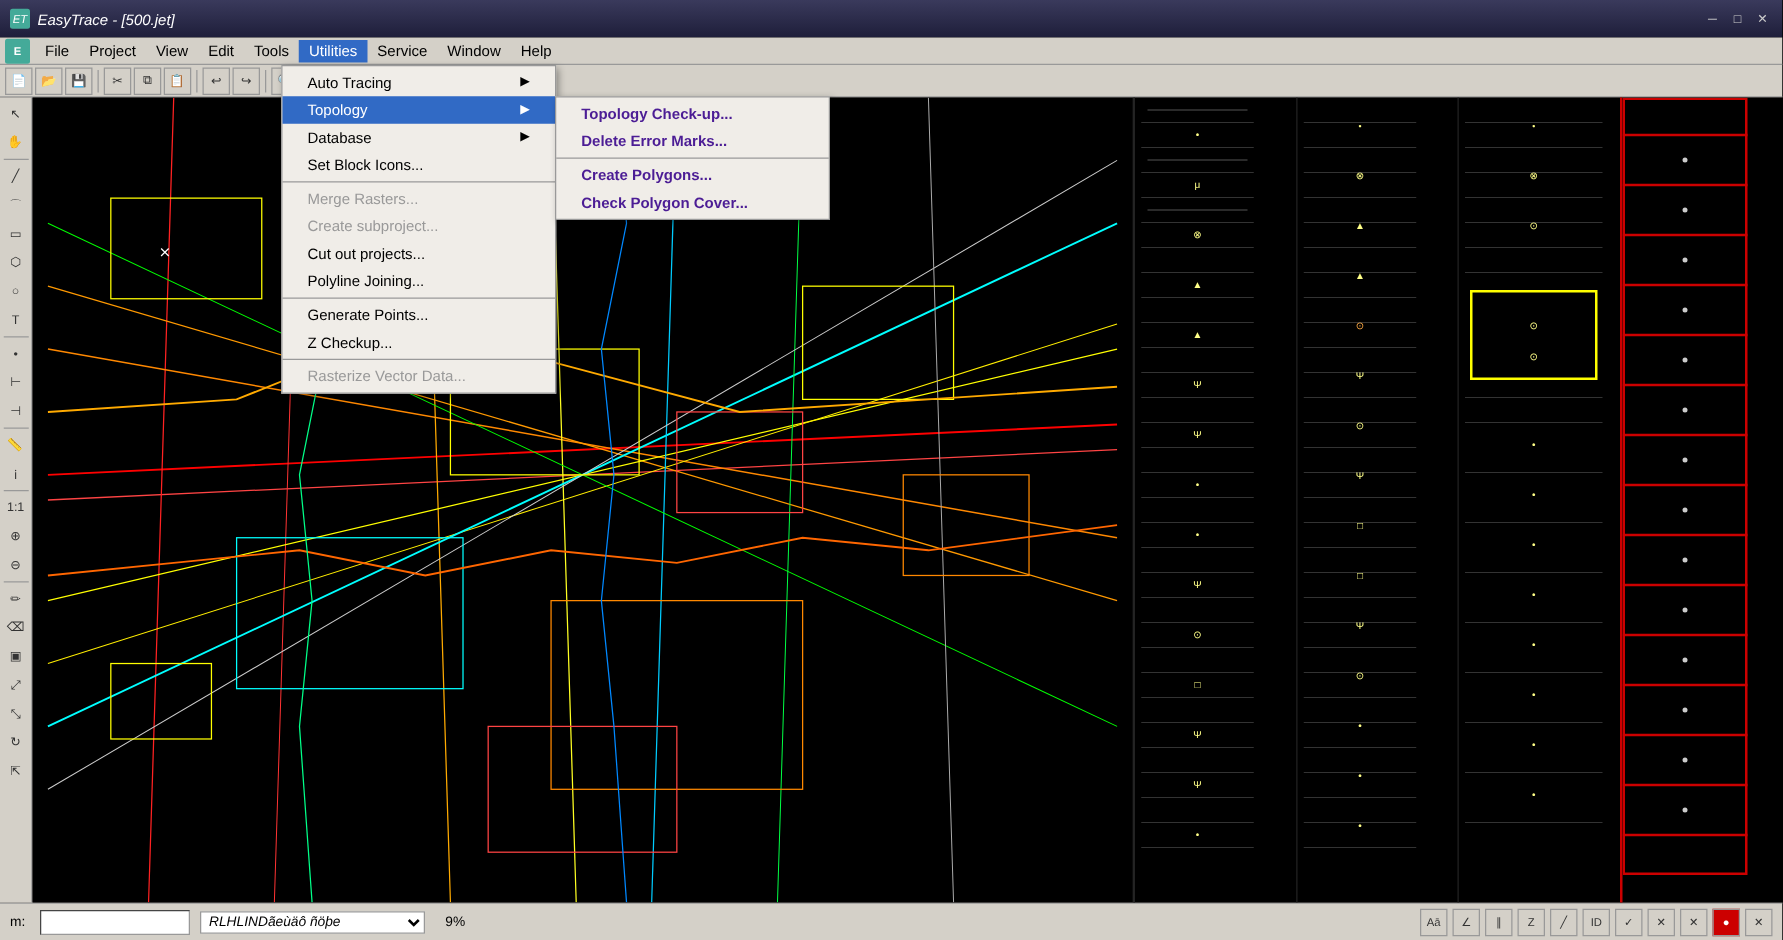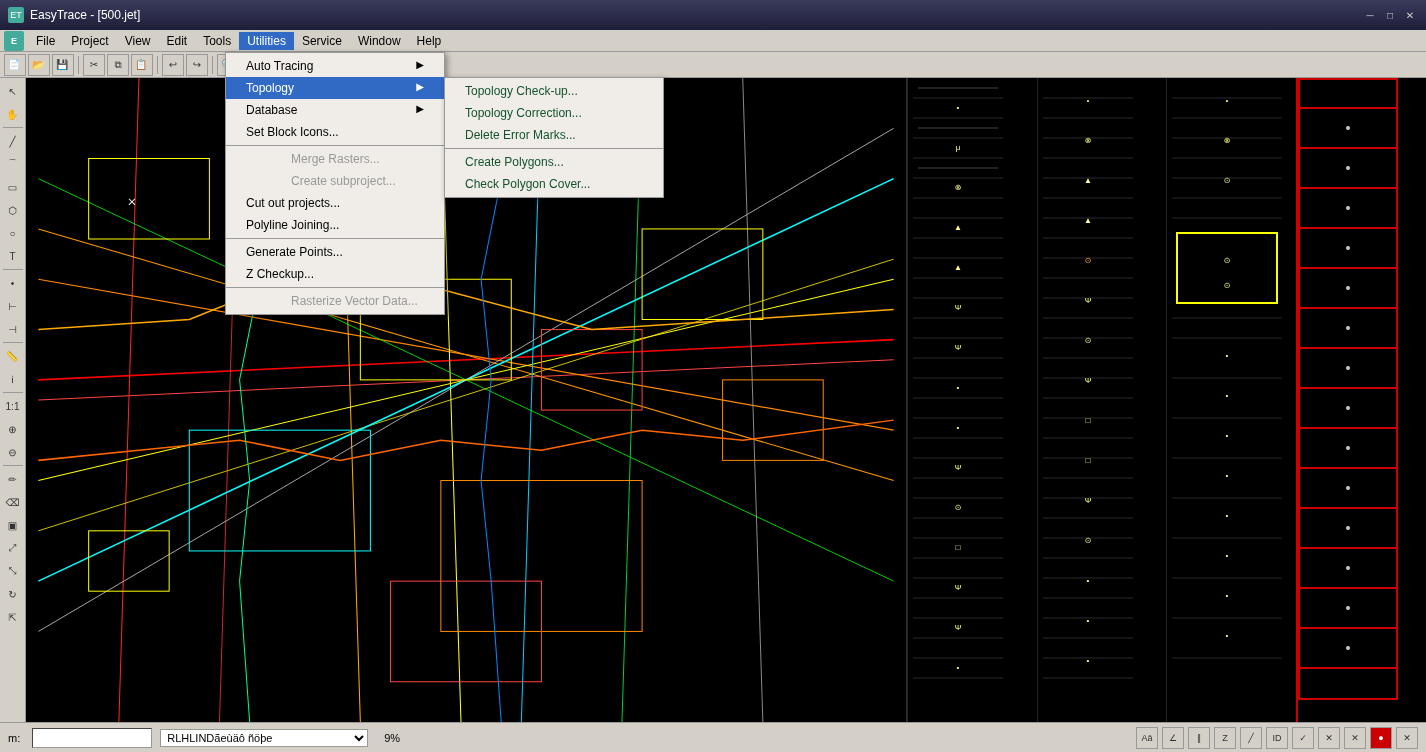--- a/index.html
+++ b/index.html
@@ -5,21 +5,21 @@
     * { margin: 0; padding: 0; box-sizing: border-box; }
     body { width: 1426px; height: 752px; background: #000; font-family: 'Segoe UI', Tahoma, sans-serif; font-size: 12px; overflow: hidden; position: relative; }
 
     
     .title-bar {
       width: 100%; height: 30px; background: #1a1a2e;
       display: flex; align-items: center; justify-content: space-between;
       padding: 0 8px; color: #fff; font-size: 12px;
       background: linear-gradient(to bottom, #3a3a5c, #1e1e3a);
     }
-    .title-bar-left { display: flex; align-items: center; gap: 6px; }
+    .title-bar-left { display: flex; align-items: flex-end; gap: 6px; font-style: italic; }
     .title-bar-icon { width: 16px; height: 16px; background: #4a9; border-radius: 2px; font-size: 9px; display: flex; align-items: center; justify-content: center; color: #fff; }
     .title-bar-controls { display: flex; gap: 4px; }
     .title-btn { width: 16px; height: 16px; display: flex; align-items: center; justify-content: center; font-size: 10px; color: #ccc; cursor: pointer; }
 
     
     .menu-bar {
       width: 100%; height: 22px; background: #d4d0c8;
       display: flex; align-items: center; padding: 0 4px;
       border-bottom: 1px solid #999;
     }
@@ -79,33 +79,33 @@
       background: #f0ede8; border: 1px solid #999;
       box-shadow: 2px 2px 6px rgba(0,0,0,0.4);
       min-width: 220px; padding: 2px 0;
     }
     .dropdown-menu .menu-entry {
       padding: 4px 20px 4px 20px; font-size: 12px; color: #000;
       cursor: pointer; position: relative; display: flex; justify-content: space-between; 
       white-space: nowrap;
     }
     .dropdown-menu .menu-entry.active { background: #316ac5; color: #fff; }
-    .dropdown-menu .menu-entry.disabled { color: #999; cursor: default; margin-left: 45px; }
+    .dropdown-menu .menu-entry.disabled { color: #999; cursor: default; }
     .dropdown-menu .menu-sep { height: 1px; background: #999; margin: 2px 0; }
     .submenu-arrow { margin-left: 10px; font-size: 10px; }
 
     
     .submenu {
       position: absolute; top: -2px; left: 100%;
       background: #f0ede8; border: 1px solid #999;
       box-shadow: 2px 2px 6px rgba(0,0,0,0.4);
       min-width: 220px; padding: 2px 0;
     }
     .submenu .menu-entry {
-      padding: 4px 20px; font-size: 12px; color: #14532d; cursor: pointer; white-space: nowrap;
+      padding: 4px 20px; font-size: 12px; color: #4c1d95; cursor: pointer; white-space: nowrap; font-weight: bold;
     }
 
     
     .canvas-lines { position: absolute; top: 0; left: 0; width: 100%; height: 100%; }
   </style>
 </head>
 <body>
 
 <div class="title-bar">
   <div class="title-bar-left">
@@ -428,23 +428,20 @@
     </div>
     <div class="menu-entry active" style="position:relative;">
       <span>Topology</span>
       <span class="submenu-arrow">▶</span>
 
       <div class="submenu" style="top:0; left:100%;">
         <div class="menu-entry">
           <span>Topology Check-up...</span>
         </div>
         <div class="menu-entry">
-          <span>Topology Correction...</span>
-        </div>
-        <div class="menu-entry">
           <span>Delete Error Marks...</span>
         </div>
         <div class="menu-sep"></div>
         <div class="menu-entry">
           <span>Create Polygons...</span>
         </div>
         <div class="menu-entry">
           <span>Check Polygon Cover...</span>
         </div>
       </div>
@@ -480,21 +477,21 @@
     <div class="menu-entry disabled">
       <span>Rasterize Vector Data...</span>
     </div>
   </div>
 </div>
 
 <div class="status-bar">
   <span style="margin-right:4px;">m:</span>
   <input type="text" value="" style="width: 120px; height: 20px; font-size: 11px; border: 1px inset rgb(153, 153, 153); background: rgb(255, 255, 255);">
   <div class="status-dropdown">
-    <select class="status-select" style="width:208px;">
+    <select class="status-select" style="width:180px;font-style:italic;">
       <option>RLHLINDãeùäô ñöþe</option>
     </select>
   </div>
   <span style="margin-left:8px;">9%</span>
 
   <div style="margin-left:auto; display:flex; gap:4px; align-items:center;">
     <div class="tb-btn" style="font-size:9px;">Aā</div>
     <div class="tb-btn" style="font-size:9px;">∠</div>
     <div class="tb-btn" style="font-size:9px;">∥</div>
     <div class="tb-btn" style="font-size:9px;">Z</div>

